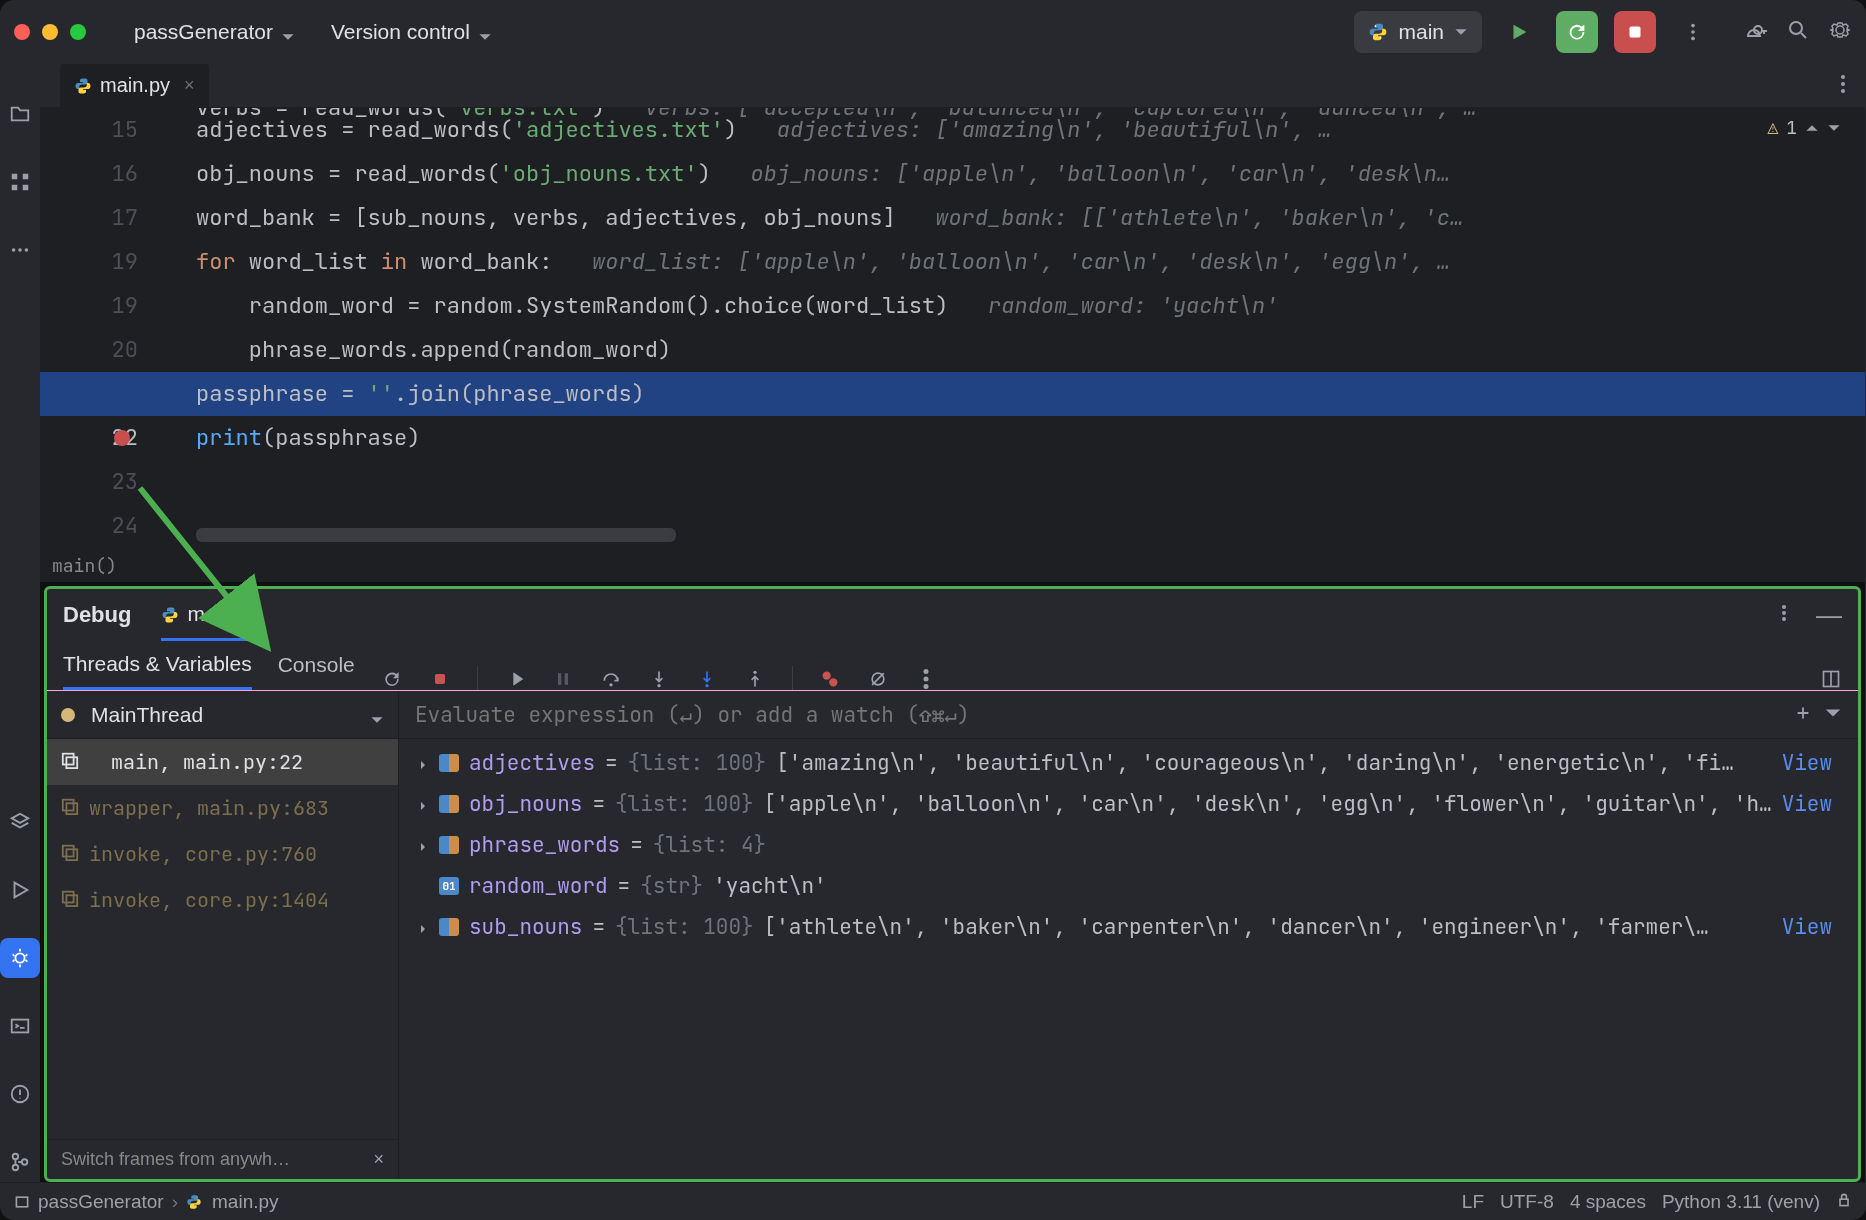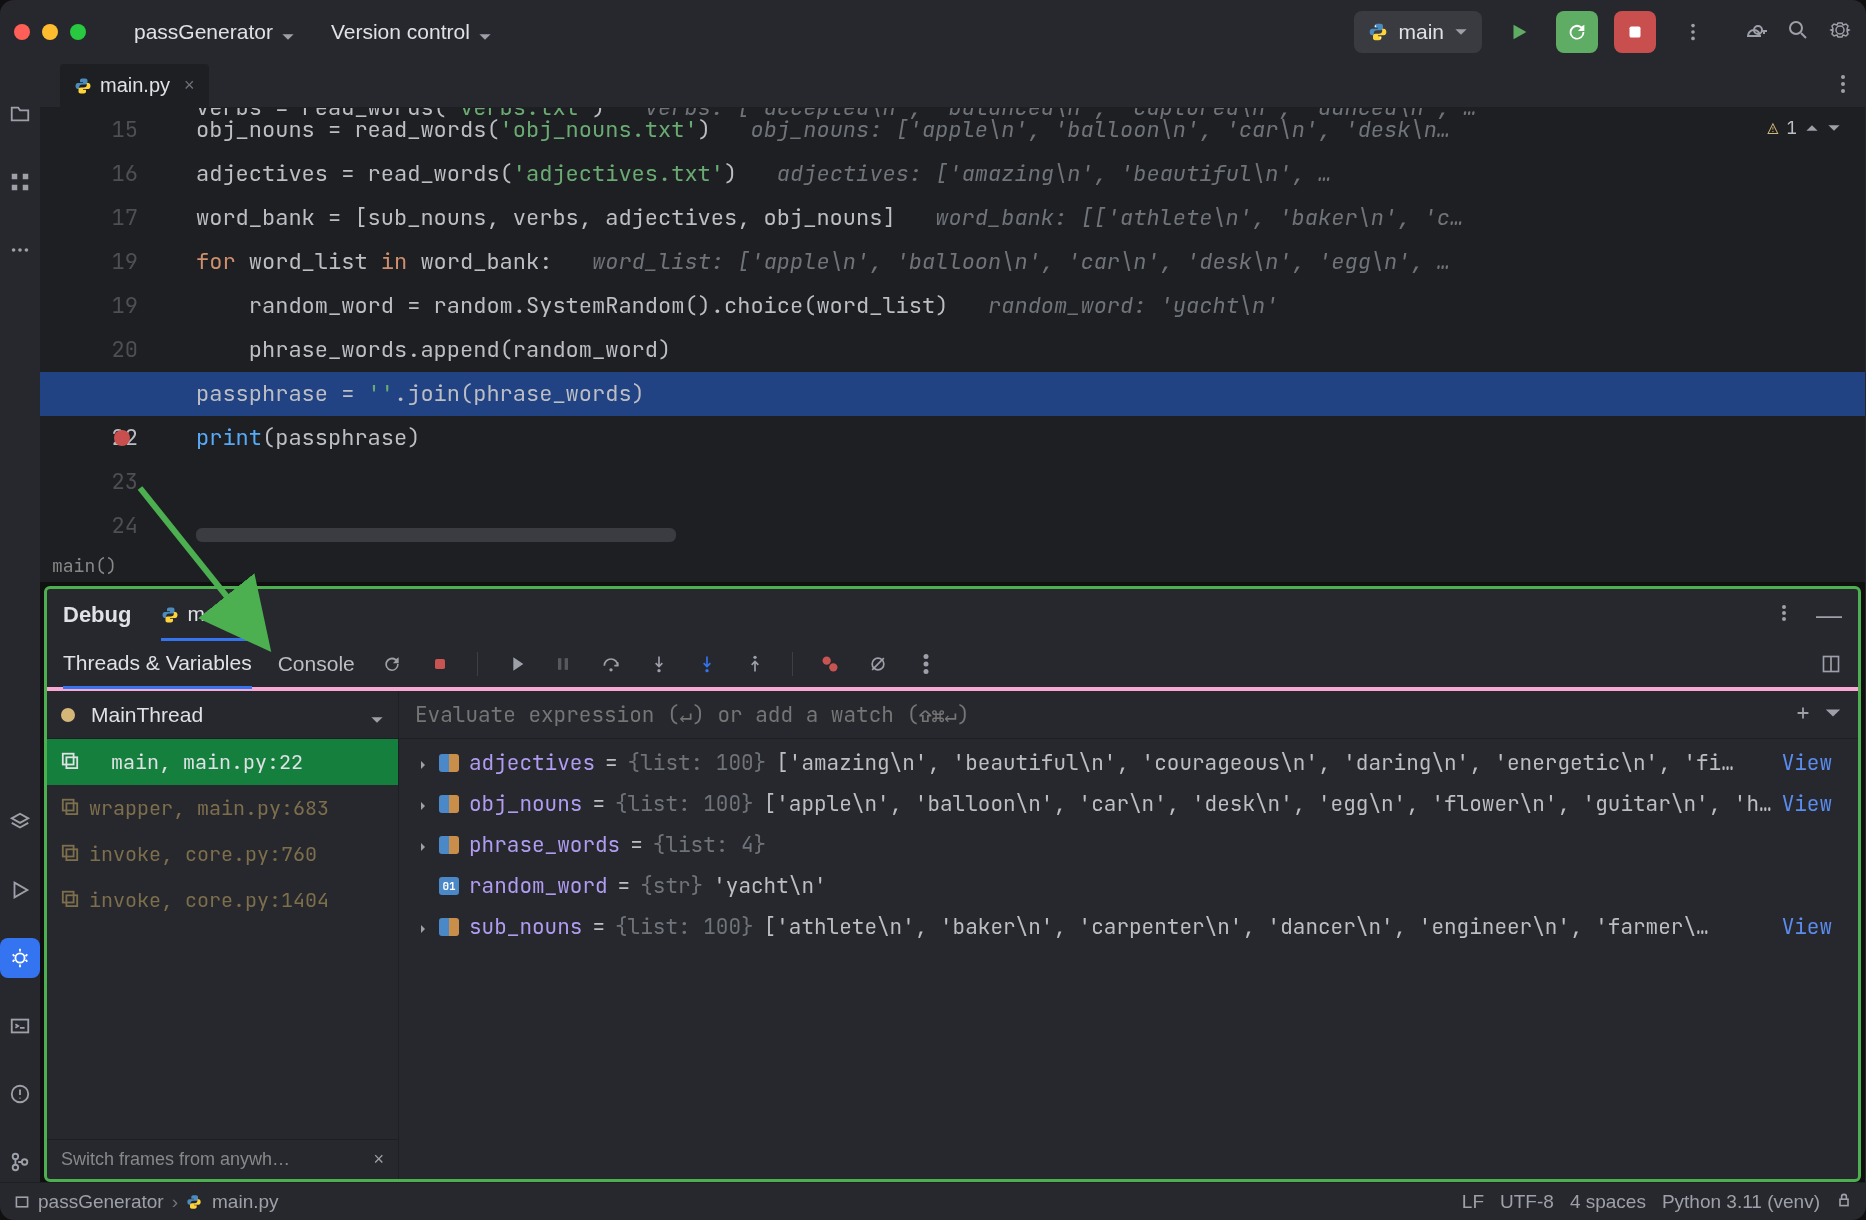--- a/index.html
+++ b/index.html
@@ -166,22 +166,22 @@
 .debug-run-tab {
   display: flex; align-items: center; gap: 8px; height: 52px;
   border-bottom: 3px solid #3574f0; color: #dfe1e5; font-size: 21px;
 }
 .debug-run-tab .x { color: #6f737a; margin-left: 6px; }
 .debug-tabs .flexfill { flex: 1; }
 .debug-tabs .rico svg { width: 4px; height: 16px; fill: #9da0a8; }
 .debug-tabs .dash { font-size: 26px; color: #9da0a8; }
 
 .debug-toolbar {
-  height: 50px; display: flex; align-items: center; padding-left: 16px; gap: 26px;
-  border-bottom: 4px solid #f9a8d4;
+  height: 50px; display: flex; align-items: flex-end; padding-left: 16px; gap: 26px;
+  border-bottom: 1px solid #f9a8d4;
 }
 .d-subtab { font-size: 21px; color: #bcbec4; height: 50px; display: flex; align-items: center; }
 .d-subtab.active { border-bottom: 3px solid #3574f0; color: #dfe1e5; }
 .vsep { width: 1px; height: 24px; background: #3d3f44; }
 .tbico { width: 22px; height: 22px; display: flex; align-items: center; justify-content: center; }
 .tbico svg { width: 20px; height: 20px; fill: #9da0a8; }
 .tbico.red svg { fill: #c75450; }
 .debug-toolbar .flexfill { flex: 1; }
 .layout-btn { margin-right: 16px; }
 
@@ -195,21 +195,21 @@
 }
 .thread-row .tdot { width: 14px; height: 14px; border-radius: 50%; background: #d5b778; }
 .thread-row .flexfill { flex: 1; }
 .thread-row .chev svg { fill: #9da0a8; }
 
 .frame-list { flex: 1; overflow: hidden; }
 .frame {
   display: flex; align-items: center; gap: 10px; height: 46px; padding: 0 14px;
   font-size: 20px; color: #7e6f4c;
 }
-.frame.active { background: #15803d; color: #dfe1e5; gap: 32px; }
+.frame.active { background: #404040; color: #dfe1e5; gap: 32px; }
 .frame .fico svg { width: 18px; height: 18px; fill: #9da0a8; }
 .frame.active .fico svg { fill: #dfe1e5; }
 
 .switch-row {
   height: 40px; display: flex; align-items: center; padding: 0 14px;
   border-top: 1px solid #1e1f22; color: #888; font-size: 18px;
 }
 .switch-row .x { margin-left: auto; color: #9da0a8; }
 
 .vars-col { flex: 1; display: flex; flex-direction: column; }
@@ -423,22 +423,22 @@
           <div class="ln">19</div>
           <div class="ln">19</div>
           <div class="ln">20</div>
           <div class="ln">21</div>
           <div class="ln" style="color:#bcbec4">22</div>
           <div class="ln">23</div>
           <div class="ln">24</div>
       </div>
       <div class="bp-dot" style="top:322px"></div>
       <div class="editor-lines">
+        <div class="line"><span class="id">adjectives = read_words(</span><span class="str">'adjectives.txt'</span><span class="id">)</span>   <span class="hint">adjectives: ['amazing\n', 'beautiful\n', …</span></div>
         <div class="line"><span class="id">obj_nouns = read_words(</span><span class="str">'obj_nouns.txt'</span><span class="id">)</span>   <span class="hint">obj_nouns: ['apple\n', 'balloon\n', 'car\n', 'desk\n…</span></div>
-        <div class="line"><span class="id">adjectives = read_words(</span><span class="str">'adjectives.txt'</span><span class="id">)</span>   <span class="hint">adjectives: ['amazing\n', 'beautiful\n', …</span></div>
         <div class="line"><span class="id">word_bank = [sub_nouns, verbs, adjectives, obj_nouns]</span>   <span class="hint">word_bank: [['athlete\n', 'baker\n', 'c…</span></div>
         <div class="line"><span class="kw">for</span><span class="id"> word_list </span><span class="kw">in</span><span class="id"> word_bank:</span>   <span class="hint">word_list: ['apple\n', 'balloon\n', 'car\n', 'desk\n', 'egg\n', …</span></div>
         <div class="line"><span>    </span><span class="id">random_word = random.SystemRandom().choice(word_list)</span>   <span class="hint">random_word: 'yacht\n'</span></div>
         <div class="line"><span>    </span><span class="id">phrase_words.append(random_word)</span></div>
         <div class="line current"><span class="id">passphrase = </span><span class="str">''</span><span class="id">.join(phrase_words)</span></div>
         <div class="line"><span class="fn">print</span><span class="id">(passphrase)</span></div>
         <div class="line"></div>
       </div>
       <div class="inspect">
         <span class="warn">⚠</span>

